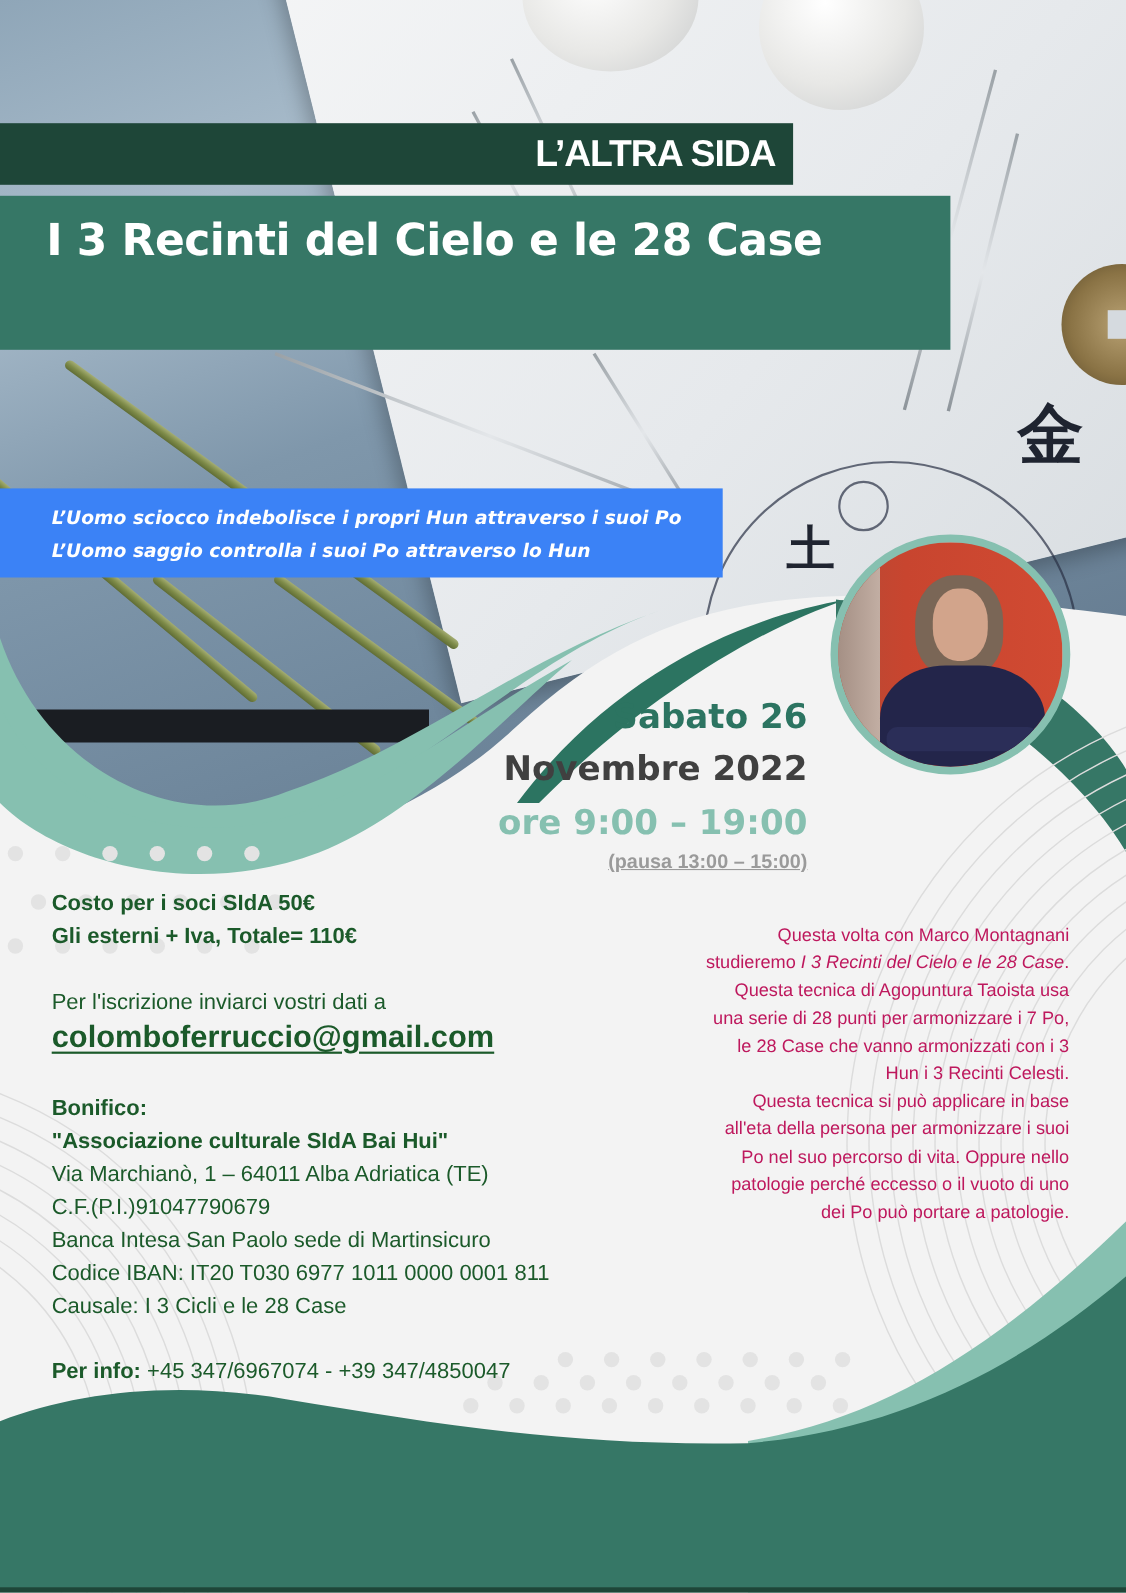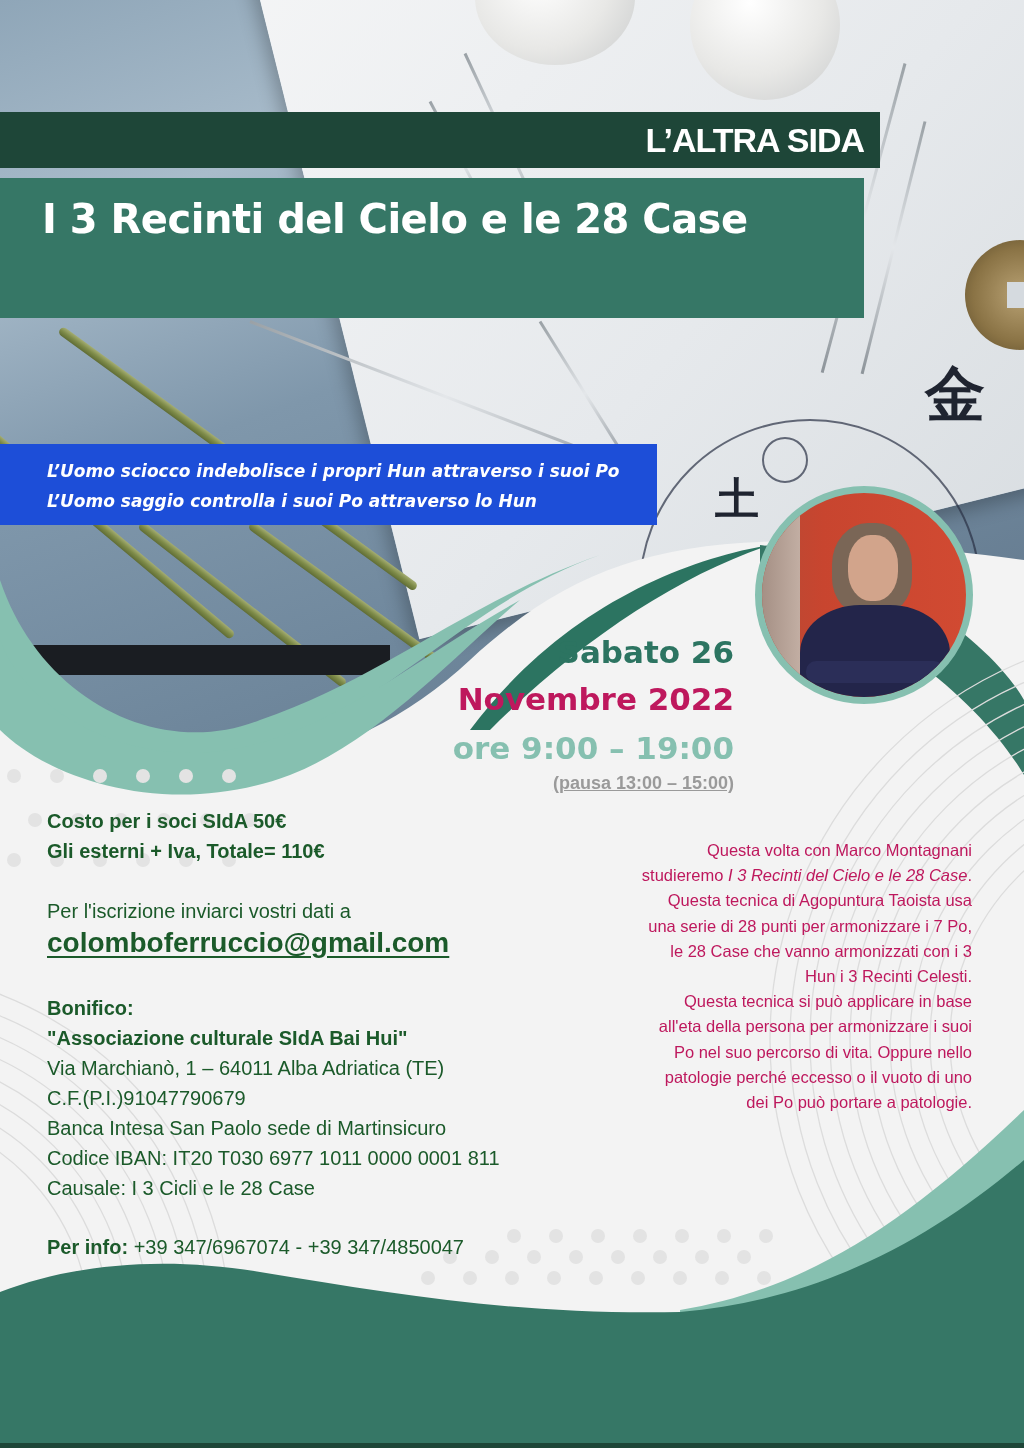--- a/index.html
+++ b/index.html
@@ -23,32 +23,32 @@
     .photo .needle { position:absolute; height:3px; background:linear-gradient(90deg,#9aa1a6,#e4e7ea,#8d949a); transform-origin:0 50%; }
     .photo .rod { position:absolute; height:9px; border-radius:5px; background:linear-gradient(180deg,#a4ad72,#7d8a48,#5f6c35); transform-origin:0 50%; }
     .photo .coin { position:absolute; left:965px; top:240px; width:110px; height:110px; border-radius:50%;
       background:radial-gradient(circle,#b8a173 0%,#8a7345 60%,#5a4a2a 100%); }
     .photo .coin::after { content:""; position:absolute; left:42px; top:42px; width:26px; height:26px; background:#d5dadf; }
     .photo .ink { position:absolute; color:#1f2430; font-family:"DejaVu Serif", serif; font-weight:bold; }
     .photo .shadowbar { position:absolute; left:30px; top:645px; width:360px; height:30px; background:#1a1d22; transform:rotate(0deg); }
 
     
     .brand-bar {
-      position:absolute; left:0; top:112px; width:880px; height:56px; background:#1e4638;
+      position:absolute; left:0; top:112px; width:721px; height:56px; background:#1e4638;
       display:flex; align-items:center; justify-content:flex-end; padding-right:16px;
     }
     .brand-bar span { color:#ffffff; font-size:34px; font-weight:bold; letter-spacing:-1px; }
     .title-box {
       position:absolute; left:0; top:178px; width:864px; height:140px; background:#367766;
       padding:10px 0 0 42px;
     }
     .title-box div { color:#ffffff; font-family:"DejaVu Sans", sans-serif; font-weight:bold; font-size:40px; line-height:62px; letter-spacing:-0.5px; white-space:nowrap; }
 
     .quote-box {
-      position:absolute; left:0; top:444px; width:657px; height:81px; background:#1d4ed8;
+      position:absolute; left:0; top:444px; width:657px; height:81px; background:#3b82f6;
       padding:12px 0 0 47px;
     }
     .quote-box div { color:#ffffff; font-family:"DejaVu Sans", sans-serif; font-style:italic; font-weight:bold; font-size:17px; line-height:30px; white-space:nowrap; }
 
     
     .waves { position:absolute; left:0; top:0; width:1024px; height:1448px; }
 
     
     .portrait {
       position:absolute; left:755px; top:486px; width:218px; height:218px; border-radius:50%;
@@ -57,21 +57,21 @@
     }
     .portrait .wall { position:absolute; left:0; top:0; width:38px; height:100%; background:linear-gradient(90deg,#a59085,#c2aea3); }
     .portrait .hair { position:absolute; left:70px; top:30px; width:80px; height:92px; border-radius:45% 45% 40% 40%; background:#7a6656; }
     .portrait .face { position:absolute; left:86px; top:42px; width:50px; height:66px; border-radius:45%; background:#d2a48b; }
     .portrait .body { position:absolute; left:38px; top:112px; width:150px; height:120px; border-radius:40% 40% 0 0; background:#23254a; }
     .portrait .arms { position:absolute; left:44px; top:168px; width:138px; height:22px; border-radius:10px; background:#2b2e58; }
 
     
     .date { position:absolute; right:290px; top:630px; text-align:right; font-family:"DejaVu Sans", sans-serif; font-weight:bold; }
     .date .l1 { color:#2c7461; font-size:31px; line-height:44px; }
-    .date .l2 { color:#be185d; font-size:31px; line-height:50px; }
+    .date .l2 { color:#404040; font-size:31px; line-height:50px; }
     .date .l3 { color:#86c0b0; font-size:31px; line-height:48px; }
     .date .l4 { color:#9a9a9a; font-size:18px; line-height:22px; font-family:"Liberation Sans", sans-serif;text-decoration:underline; }
 
     
     .info { position:absolute; left:47px; top:806px; color:#1b5a2a; font-family:"Liberation Sans", sans-serif; font-size:20px; }
     .info .b { font-weight:bold; }
     .info .line { line-height:30px; white-space:nowrap; }
     .info .gap { height:30px; }
     .info .email { font-weight:bold; font-size:28px; line-height:34px; text-decoration:underline; text-underline-offset:4px; color:#1b5a2a; }
 
@@ -229,21 +229,21 @@
   <div class="gap" style="height:33px"></div>
   <div class="line b">Bonifico:</div>
   <div class="line b">"Associazione culturale SIdA Bai Hui"</div>
   <div class="line">Via Marchianò, 1 – 64011 Alba Adriatica (TE)</div>
   <div class="line">C.F.(P.I.)91047790679</div>
   <div class="line">Banca Intesa San Paolo sede di Martinsicuro</div>
   <div class="line">Codice IBAN: IT20 T030 6977 1011 0000 0001 811</div>
   <div class="line">Causale: I 3 Cicli e le 28 Case</div>
   <div class="gap" style="height:29px"></div>
   <div class="line">
-    <span class="b">Per info:</span><span> +39 347/6967074 - +39 347/4850047</span>
+    <span class="b">Per info:</span><span> +45 347/6967074 - +39 347/4850047</span>
   </div>
 </div>
 
 <div class="desc">
   <div>Questa volta con Marco Montagnani</div>
   <div><span>studieremo </span><i>I 3 Recinti del Cielo e le 28 Case</i><span>.</span></div>
   <div>Questa tecnica di Agopuntura Taoista usa</div>
   <div>una serie di 28 punti per armonizzare i 7 Po,</div>
   <div>le 28 Case che vanno armonizzati con i 3</div>
   <div>Hun i 3 Recinti Celesti.</div>

